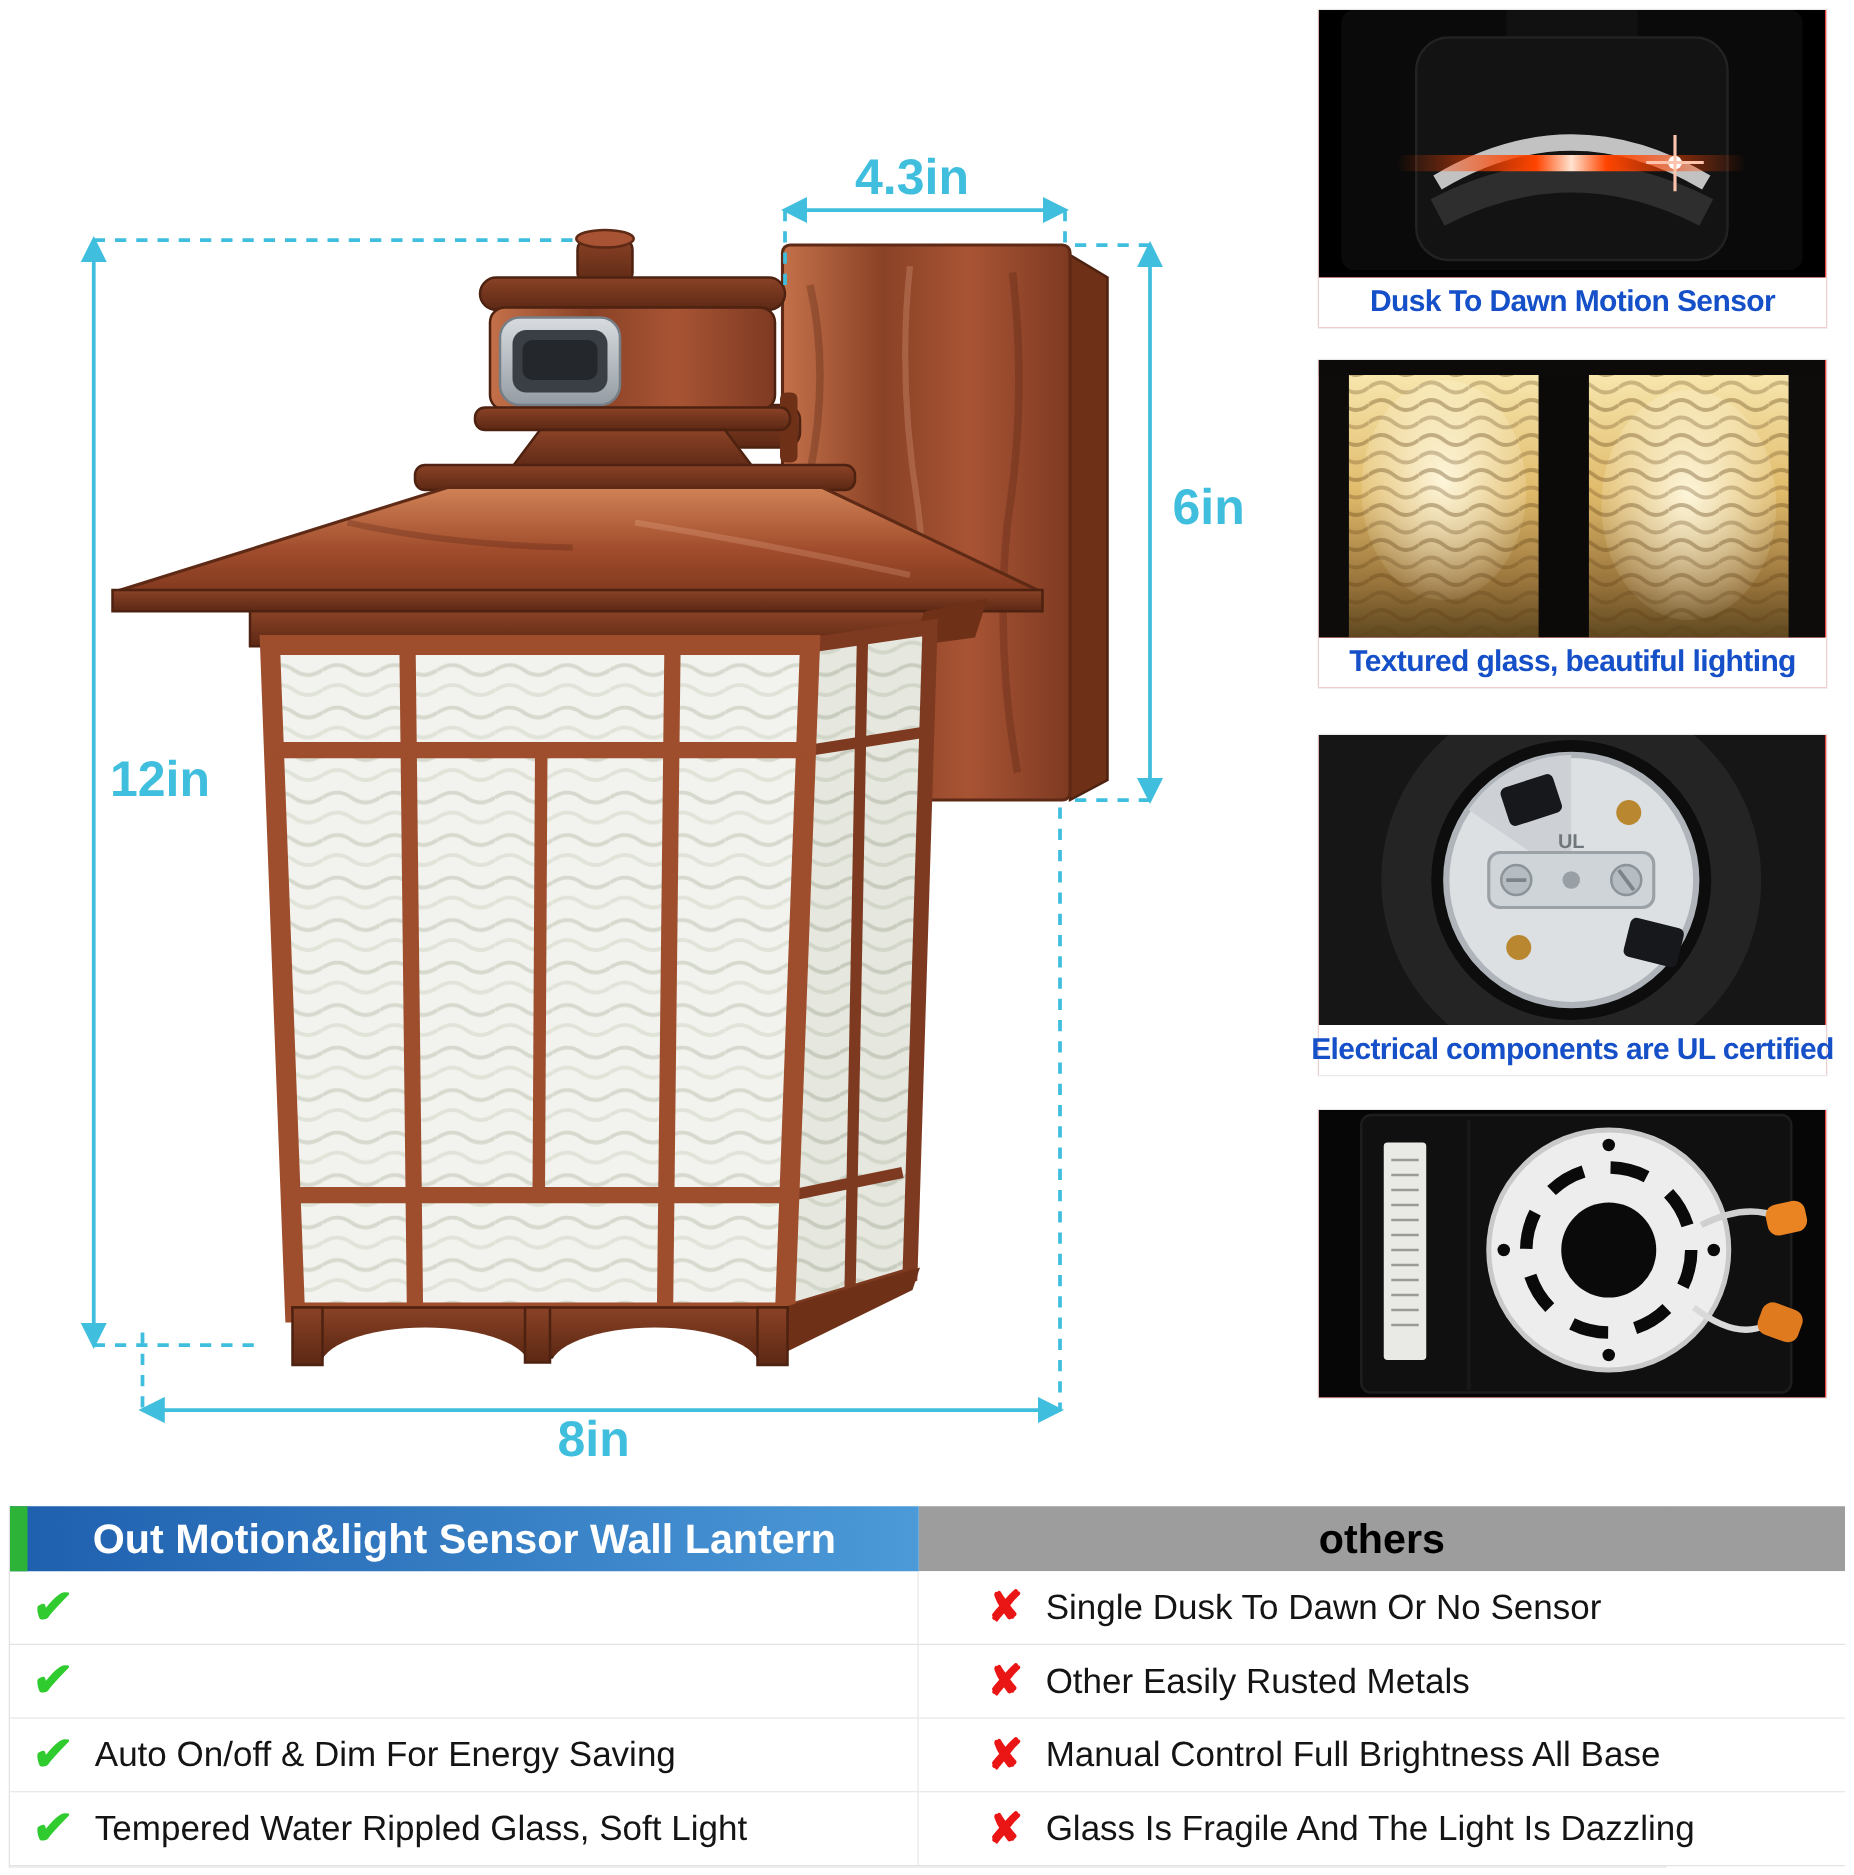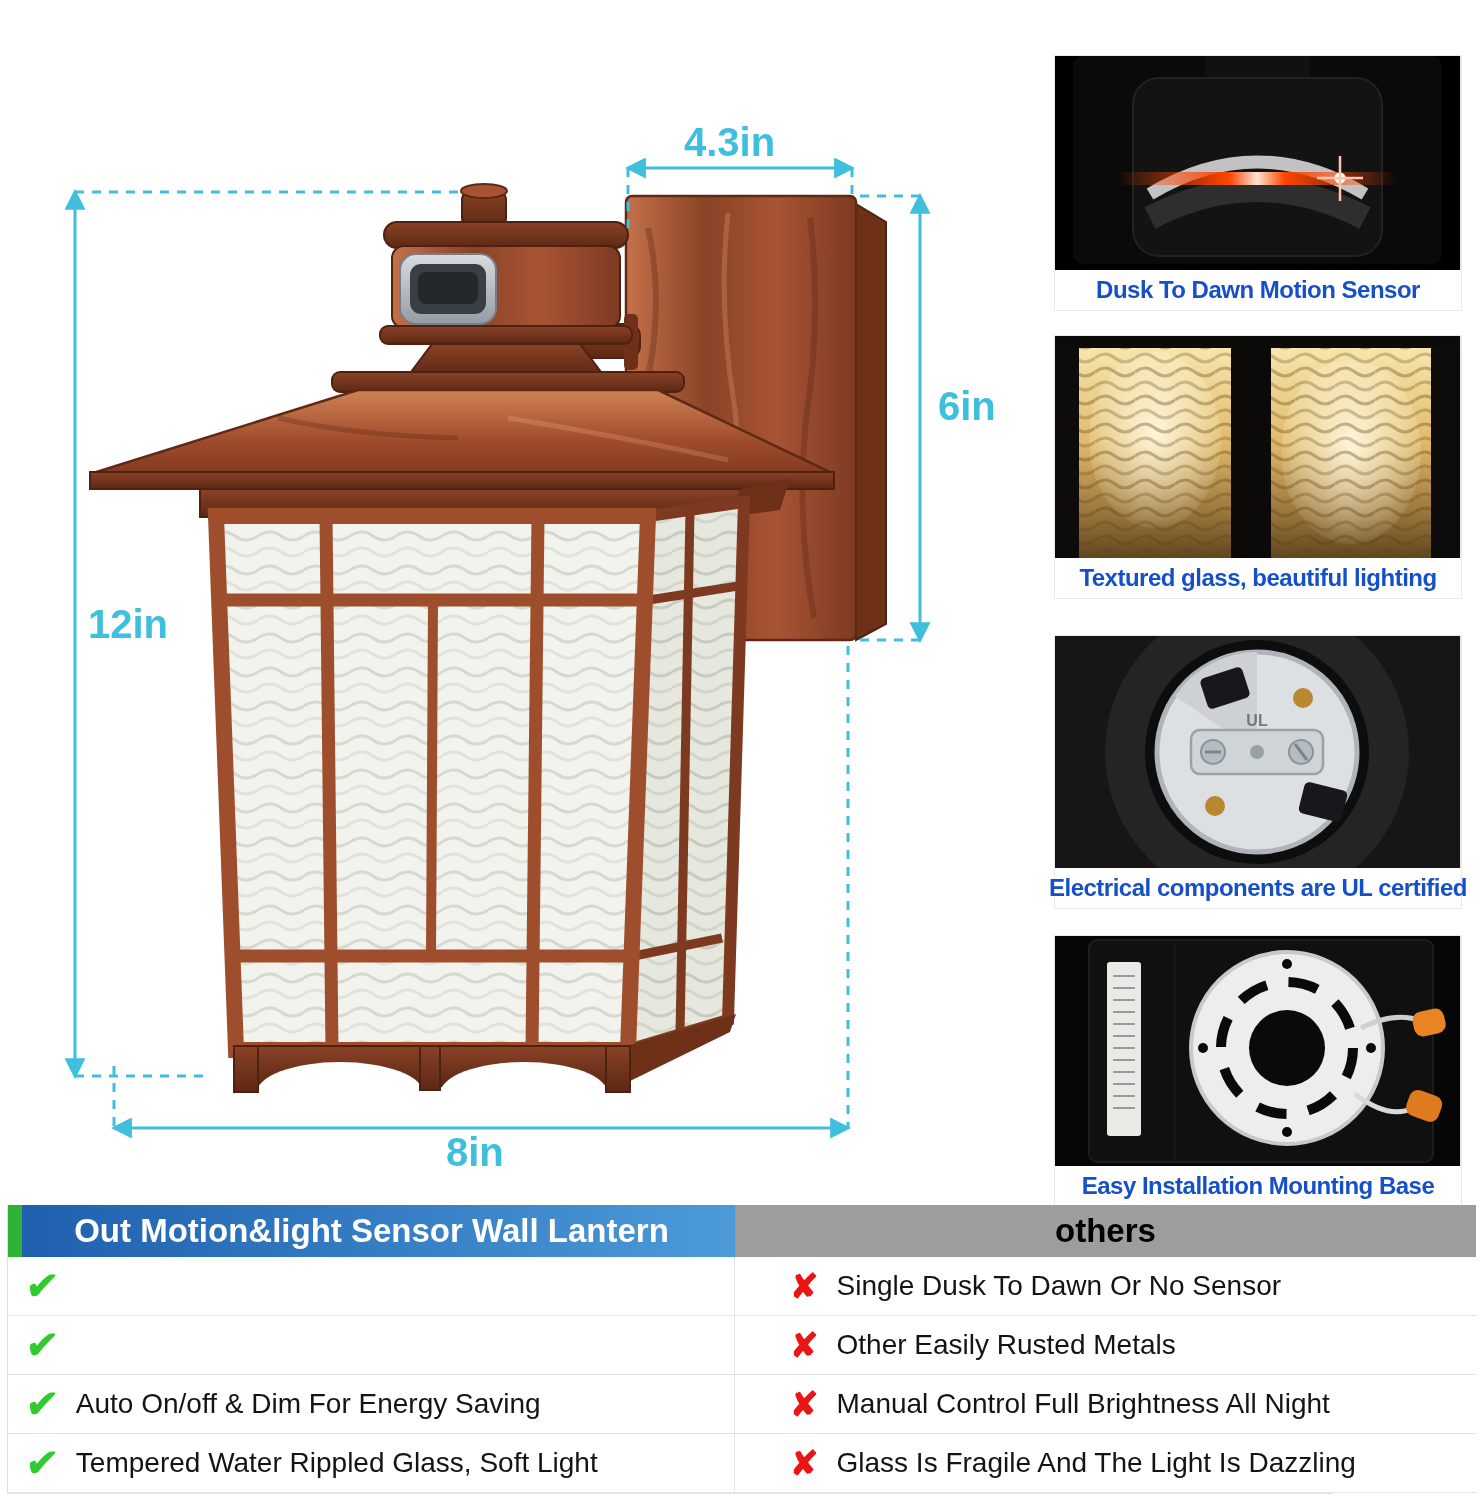--- a/index.html
+++ b/index.html
@@ -16,23 +16,22 @@
   }
 
   .dim-label {
     position:absolute; color:#3fbedd; font-size:40px; font-weight:bold;
     white-space:nowrap;
   }
 
   .diagram-svg { position:absolute; left:28px; top:118px; }
 
   .panel {
-    position:absolute; left:1055px; width:406px; background:#e5e5e5;
+    position:absolute; left:1055px; width:406px; background:#ef4444;
     box-shadow:0 0 0 1px #e9e9e9;
-    margin-top:48px;
   }
   .panel svg { display:block; }
   .panel .cap {
     height:40px; background:#fff; color:#1550c8;
     font-size:24px; font-weight:700; letter-spacing:-0.5px;
     display:flex; align-items:center; justify-content:center; white-space:nowrap;
   }
 
   .compare {
     position:absolute; left:7px; top:1205px; width:1326px;
@@ -302,21 +301,20 @@
       <circle cx="148" cy="112" r="5" fill="#0a0a0a"></circle>
       <path d="M300,158 q34,26 58,14" stroke="#d9d9d9" stroke-width="5" fill="none"></path>
       <path d="M306,92 q36,-18 62,-6" stroke="#cfcfcf" stroke-width="5" fill="none"></path>
       <g transform="rotate(20 368 170)">
           <rect x="352" y="156" width="34" height="27" rx="9" fill="#e07a1e"></rect>
         </g>
       <g transform="rotate(-12 374 86)">
           <rect x="358" y="74" width="32" height="25" rx="9" fill="#ea8322"></rect>
         </g>
     </svg>
-    <div class="cap">Easy Installation Mounting Base</div>
   </div>
 
   <div class="compare">
     <div class="cmp-head">
       <div class="cmp-head-left">
         <span class="green-tab"></span>
         <span>Out Motion&amp;light Sensor Wall Lantern</span>
       </div>
       <div class="cmp-head-right">
         <span>others</span>
@@ -336,21 +334,21 @@
       <div class="cmp-cell right">
         <span class="cross-ic">✘</span>
         <span>Other Easily Rusted Metals</span>
       </div>
       <div class="cmp-cell left">
         <span class="check-ic">✔</span>
         <span>Auto On/off &amp; Dim For Energy Saving</span>
       </div>
       <div class="cmp-cell right">
         <span class="cross-ic">✘</span>
-        <span>Manual Control Full Brightness All Night</span>
+        <span>Manual Control Full Brightness All Base</span>
       </div>
       <div class="cmp-cell left">
         <span class="check-ic">✔</span>
         <span>Tempered Water Rippled Glass, Soft Light</span>
       </div>
       <div class="cmp-cell right">
         <span class="cross-ic">✘</span>
         <span>Glass Is Fragile And The Light Is Dazzling</span>
       </div>
     </div>

